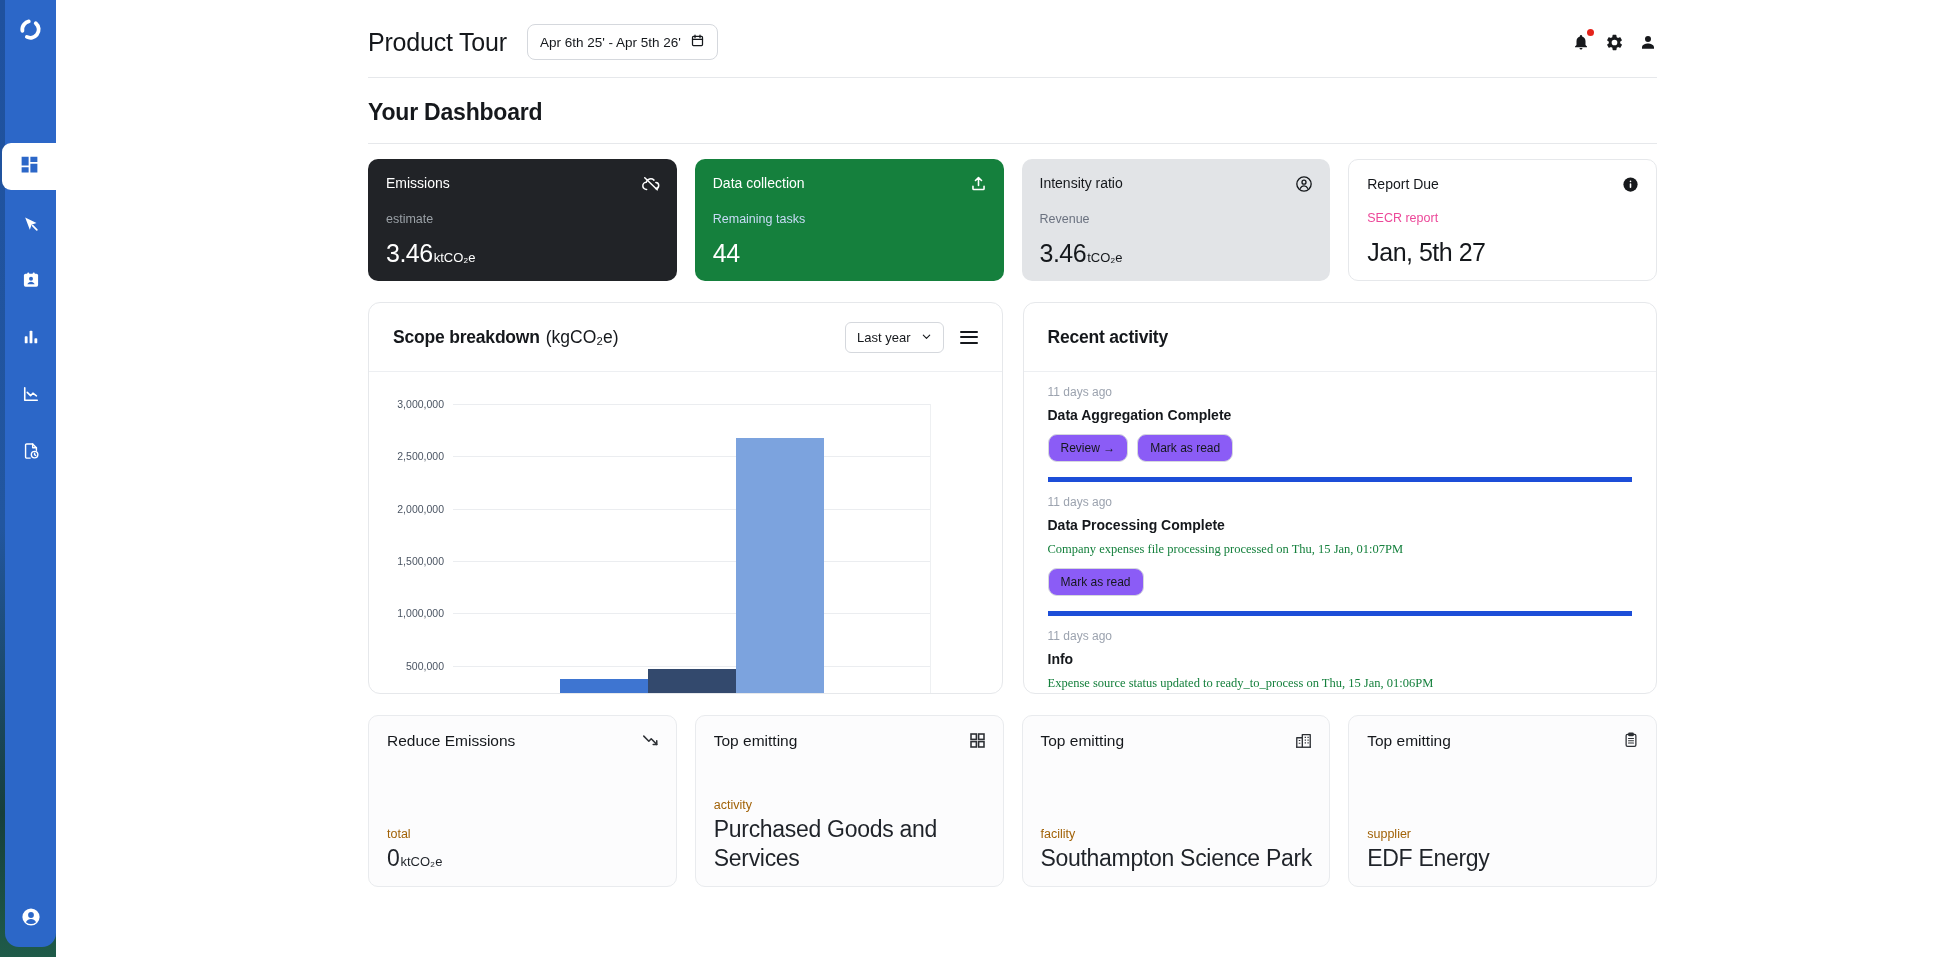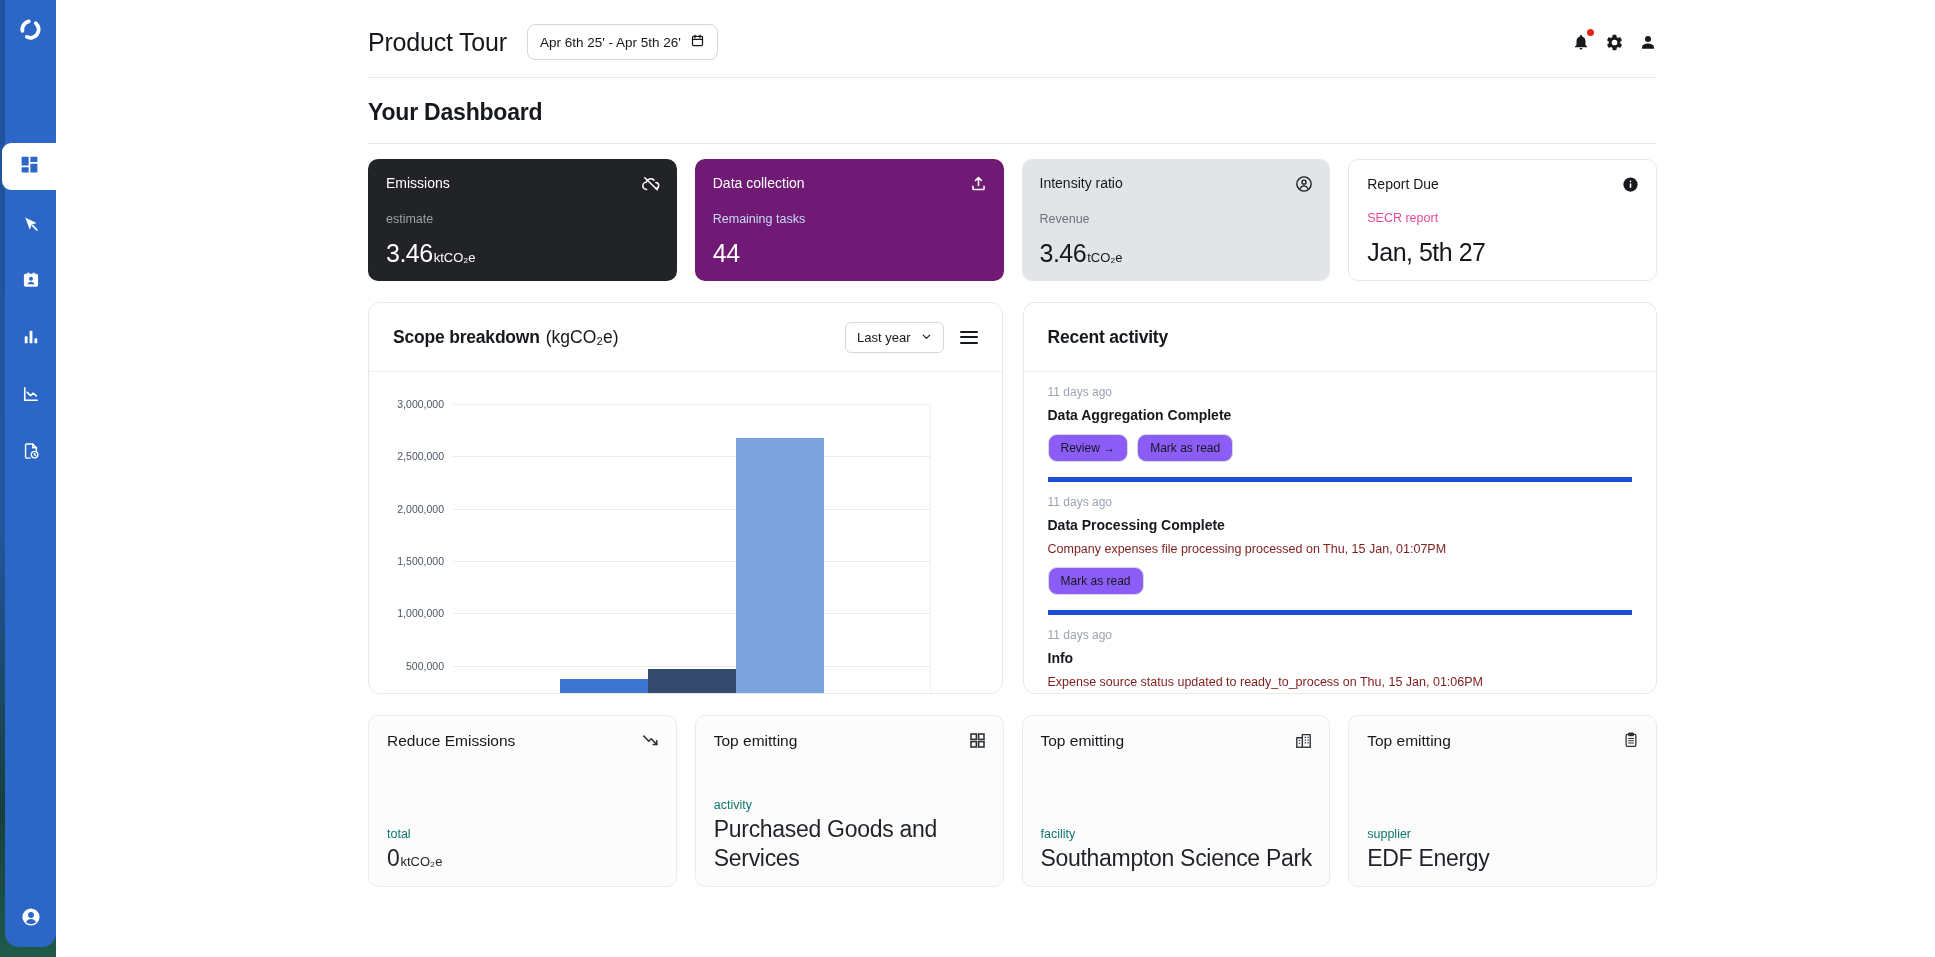--- a/index.html
+++ b/index.html
@@ -41,21 +41,21 @@
   .topbar-icons { margin-left:auto; display:flex; align-items:center; gap:15px; }
   .icon-btn { position:relative; cursor:pointer; display:flex; }
   .notif-dot { position:absolute; top:-4px; right:-4px; width:7px; height:7px; border-radius:50%; background:#e5231b; }
   .divider { border:0; border-top:1px solid #e6e8eb; margin:17px 0 0; }
   .page-heading { font-size:23px; font-weight:700; margin:21px 0 0; letter-spacing:-0.2px; }
 
   
   .stats-row { display:grid; grid-template-columns:repeat(4,1fr); gap:18px; margin-top:15px; }
   .stat-card { position:relative; height:122px; border-radius:10px; padding:16px 18px; }
   .stat-card.dark  { background:#212327; color:#fff; cursor:pointer; }
-  .stat-card.blue  { background:#701a75; color:#fff; cursor:pointer; }
+  .stat-card.blue  { background:#15803d; color:#fff; cursor:pointer; }
   .stat-card.gray  { background:#e2e4e7; color:#15181c; }
   .stat-card.light { background:#fff; border:1px solid #e6e8eb; }
   .stat-title { font-size:14px; font-weight:500; }
   .stat-icon { position:absolute; top:15px; right:16px; display:flex; }
   .stat-label { position:absolute; left:18px; bottom:55px; font-size:12.5px; }
   .dark  .stat-label { color:#9aa0a6; }
   .blue  .stat-label { color:#c8dbf7; }
   .gray  .stat-label { color:#6b7280; }
   .light .stat-label { color:#ec4899; }
   .stat-value-row { position:absolute; left:18px; bottom:13px; display:flex; align-items:baseline; }
@@ -87,37 +87,37 @@
   .xtick { position:absolute; left:50%; top:100%; width:1px; height:5px; background:#9aa0a6; }
   .chart-legend { display:flex; justify-content:center; gap:16px; margin:22px 0 0 64px; width:478px; }
   .legend-item { display:flex; align-items:center; gap:5px; font-size:11.5px; color:#2d3035; cursor:pointer; }
   .legend-swatch { width:12px; height:12px; display:inline-block; }
 
   
   .activity-body { padding:0 24px; }
   .activity-item { padding:13px 0 15px; border-bottom:5px solid #1d4ed8; }
   .a-time { font-size:12px; color:#9ca3af; }
   .a-title { font-size:14px; font-weight:700; margin-top:8px; }
-  .a-body { font-size:12.5px; color:#7f1d1d; margin-top:9px; }
+  .a-body { font-size:12.5px; color:#15803d; margin-top:9px;font-family:Liberation Serif, serif; }
   .a-buttons { display:flex; gap:9px; margin-top:11px; }
   .pill-btn {
     border:1px solid #d5d8dd; border-radius:9px; background:#8b5cf6;
     padding:6px 12px; font-size:12px; color:#15181c; cursor:pointer; white-space:nowrap;
   }
 
   
   .bottom-row { display:grid; grid-template-columns:repeat(4,1fr); gap:18px; margin-top:21px; }
   .mini-card {
     position:relative; height:172px; border-radius:10px;
     background:#fcfcfd; border:1px solid #e9ebee; padding:16px 18px;
   }
   .mini-title { font-size:15.5px; font-weight:400; color:#15181c; }
   .mini-icon { position:absolute; top:15px; right:16px; display:flex; }
   .mini-bottom { position:absolute; left:18px; right:16px; bottom:13px; }
-  .mini-label { font-size:12.5px; color:#0f766e; margin-bottom:3px; }
+  .mini-label { font-size:12.5px; color:#a16207; margin-bottom:3px; }
   .mini-value { font-size:23px; color:#1f2329; letter-spacing:-0.3px; line-height:1.26; }
   .mini-value-row { display:flex; align-items:baseline; }
   .mini-unit { font-size:13px; color:#1f2329; margin-left:1px; }
 </style>
 </head>
 <body>
 
 <div class="sidebar-backdrop">
   <div class="sidebar-panel">
 

